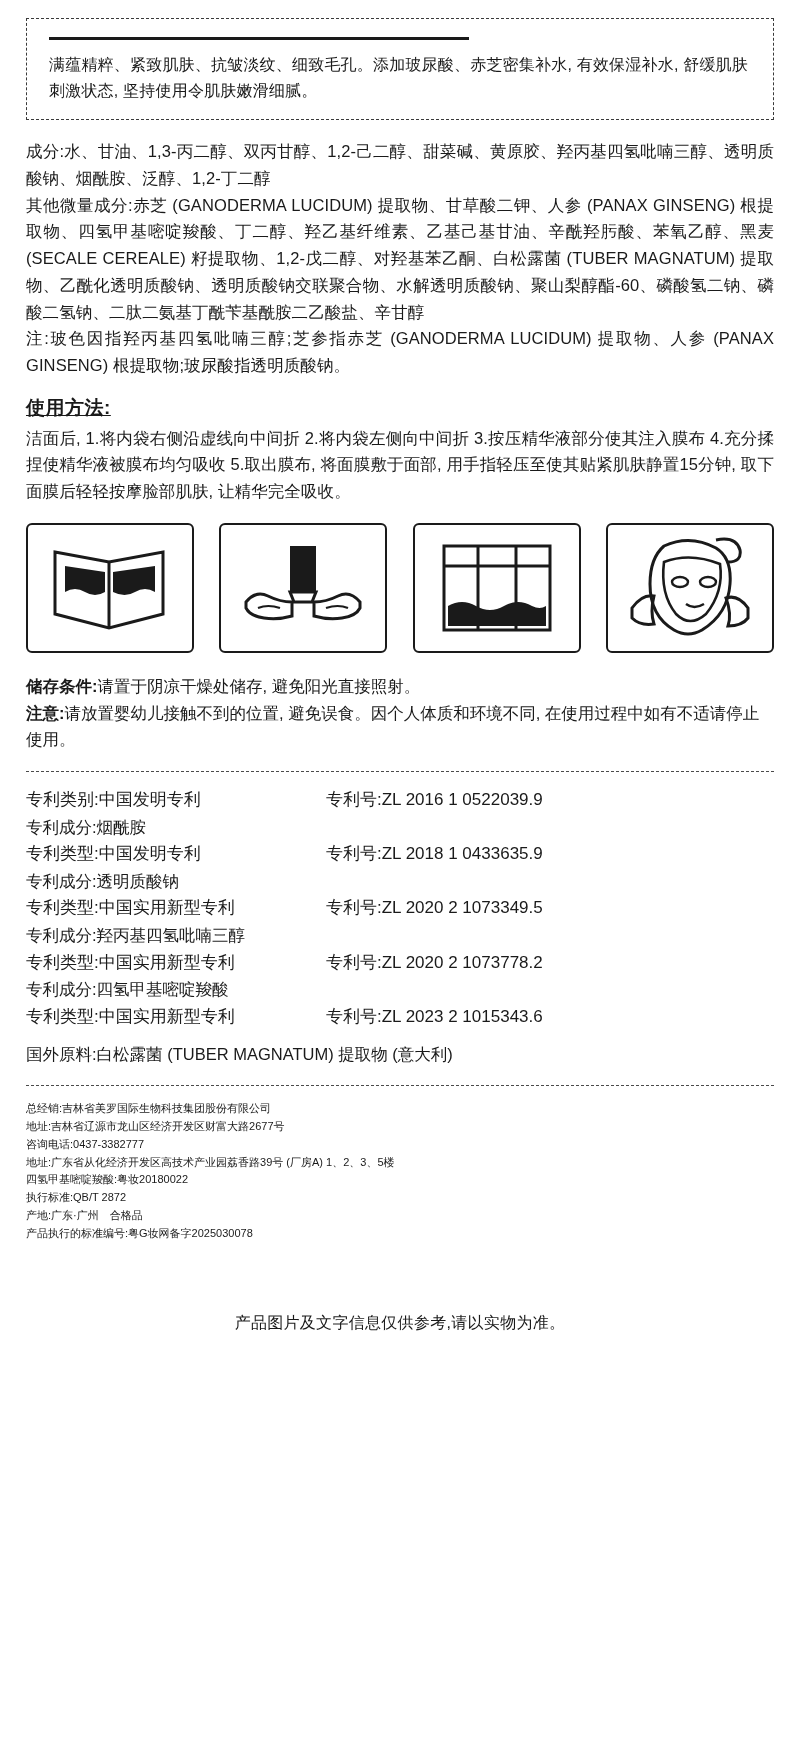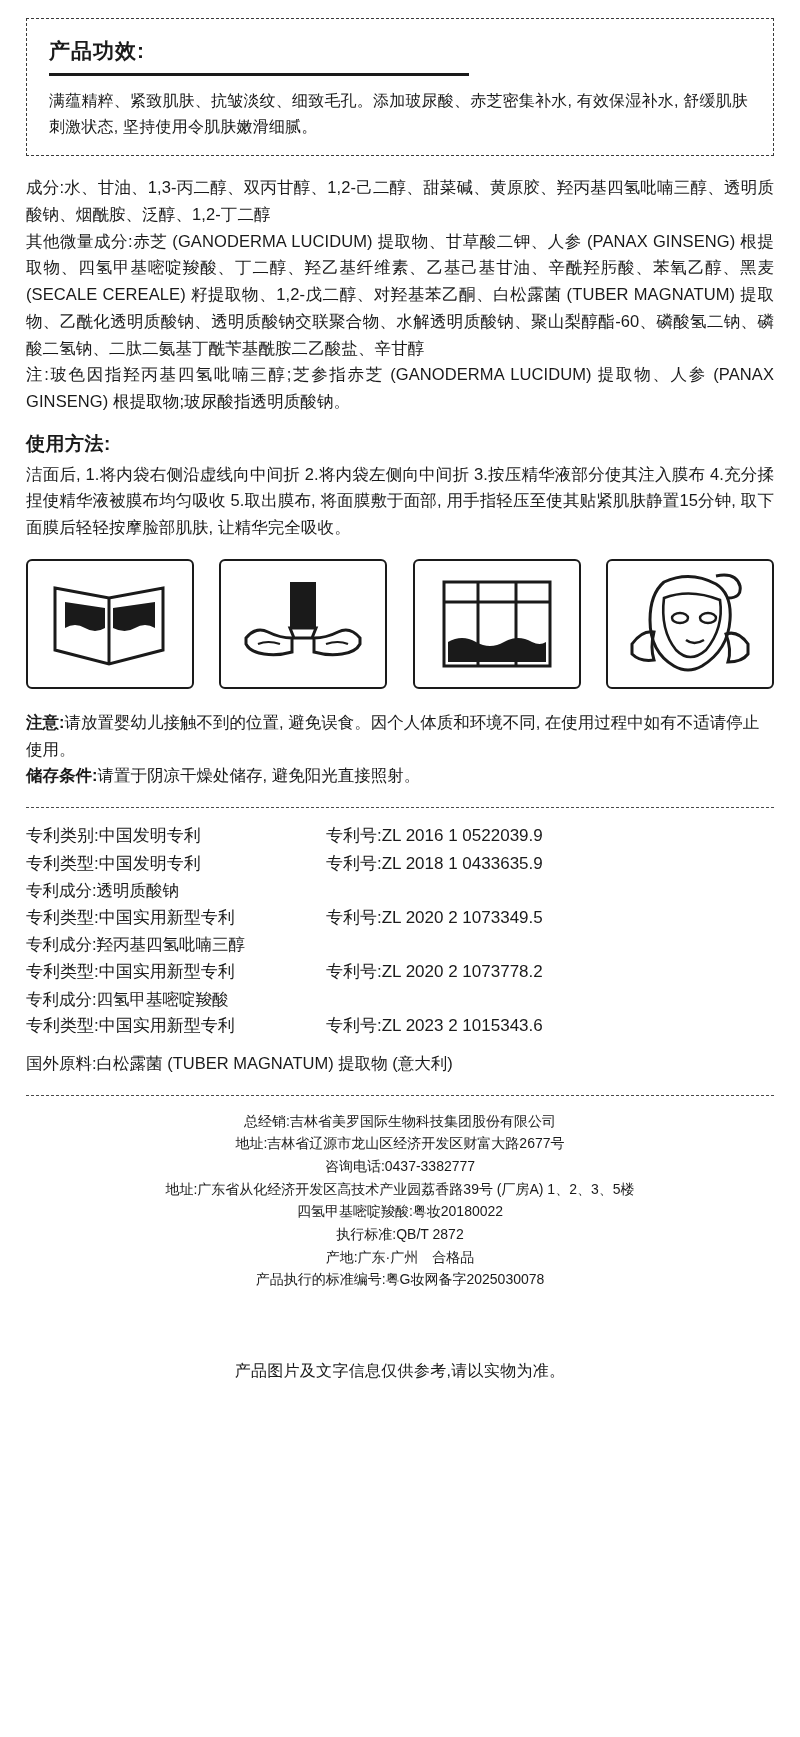--- a/index.html
+++ b/index.html
@@ -52,20 +52,21 @@
     font-size: 16.5px;
     line-height: 1.62;
     letter-spacing: 0.1px;
     text-align: justify;
   }
   .section-head {
     font-size: 19px;
     font-weight: bold;
     margin: 0 0 4px 0;
     letter-spacing: 0.5px;
+    text-decoration: underline;
   }
   .inline-head {
     font-weight: bold;
   }
 
   
   .steps {
     display: flex;
     justify-content: space-between;
     gap: 14px;
@@ -107,40 +108,38 @@
   .patent-row .c1 { width: 300px; flex: 0 0 300px; }
   .patent-row .c2 { flex: 1; }
   .patent-single {
     font-size: 16.5px;
     line-height: 1.62;
   }
   .patent-gap { height: 10px; }
 
   
   .info-line {
-    font-size: 14px;
-    line-height: 1.62;
-    text-align: center;
+    font-size: 11px;
+    line-height: 1.62;
   }
 
   
   .footer {
     text-align: center;
     font-size: 16px;
     margin-top: 70px;
     letter-spacing: 0.3px;
   }
 </style>
 </head>
 <body>
 
 <div class="page">
 
   <div class="efficacy-box">
-    <div class="efficacy-title">产品功效:</div>
     <div class="efficacy-rule"></div>
     <div class="efficacy-text">满蕴精粹、紧致肌肤、抗皱淡纹、细致毛孔。添加玻尿酸、赤芝密集补水, 有效保湿补水, 舒缓肌肤刺激状态, 坚持使用令肌肤嫩滑细腻。</div>
   </div>
 
   <div class="block">
     <div class="body-text">成分:水、甘油、1,3-丙二醇、双丙甘醇、1,2-己二醇、甜菜碱、黄原胶、羟丙基四氢吡喃三醇、透明质酸钠、烟酰胺、泛醇、1,2-丁二醇</div>
     <div class="body-text">其他微量成分:赤芝 (GANODERMA LUCIDUM) 提取物、甘草酸二钾、人参 (PANAX GINSENG) 根提取物、四氢甲基嘧啶羧酸、丁二醇、羟乙基纤维素、乙基己基甘油、辛酰羟肟酸、苯氧乙醇、黑麦 (SECALE CEREALE) 籽提取物、1,2-戊二醇、对羟基苯乙酮、白松露菌 (TUBER MAGNATUM) 提取物、乙酰化透明质酸钠、透明质酸钠交联聚合物、水解透明质酸钠、聚山梨醇酯-60、磷酸氢二钠、磷酸二氢钠、二肽二氨基丁酰苄基酰胺二乙酸盐、辛甘醇</div>
     <div class="body-text">注:玻色因指羟丙基四氢吡喃三醇;芝参指赤芝 (GANODERMA LUCIDUM) 提取物、人参 (PANAX GINSENG) 根提取物;玻尿酸指透明质酸钠。</div>
   </div>
 
@@ -199,35 +198,36 @@
           <path d="M12 72 Q22 58 34 60 Q30 76 34 88 Q20 90 12 82 Z" fill="none" stroke="#1a1a1a" stroke-width="3"></path>
           <path d="M128 72 Q118 58 106 62 Q112 78 108 90 Q122 90 128 82 Z" fill="none" stroke="#1a1a1a" stroke-width="3"></path>
         </svg>
       </span>
     </div>
 
   </div>
 
   <div class="notice-block">
     <div class="notice-line">
+      <span class="inline-head">储存条件:</span><span>请置于阴凉干燥处储存, 避免阳光直接照射。</span>
+    </div>
+    <div class="notice-line">
       <span class="inline-head">注意:</span><span>请放置婴幼儿接触不到的位置, 避免误食。因个人体质和环境不同, 在使用过程中如有不适请停止使用。</span>
-    </div>
-    <div class="notice-line">
-      <span class="inline-head">储存条件:</span><span>请置于阴凉干燥处储存, 避免阳光直接照射。</span>
     </div>
   </div>
 
   <hr class="dashed-divider">
 
   <div class="block">
 
     <div class="patent-row">
       <span class="c1">专利类别:中国发明专利</span>
       <span class="c2">专利号:ZL 2016 1 0522039.9</span>
     </div>
+    <div class="patent-single">专利成分:烟酰胺</div>
 
     <div class="patent-row">
       <span class="c1">专利类型:中国发明专利</span>
       <span class="c2">专利号:ZL 2018 1 0433635.9</span>
     </div>
     <div class="patent-single">专利成分:透明质酸钠</div>
 
     <div class="patent-row">
       <span class="c1">专利类型:中国实用新型专利</span>
       <span class="c2">专利号:ZL 2020 2 1073349.5</span>

